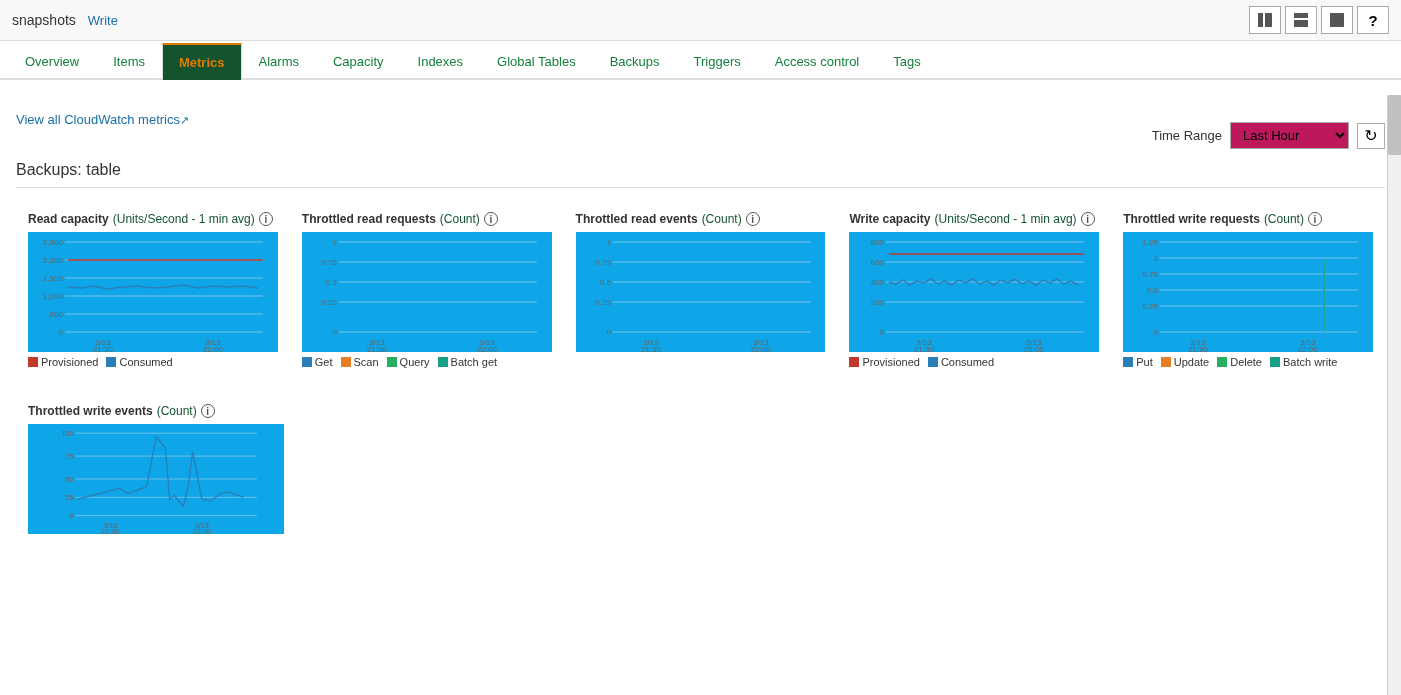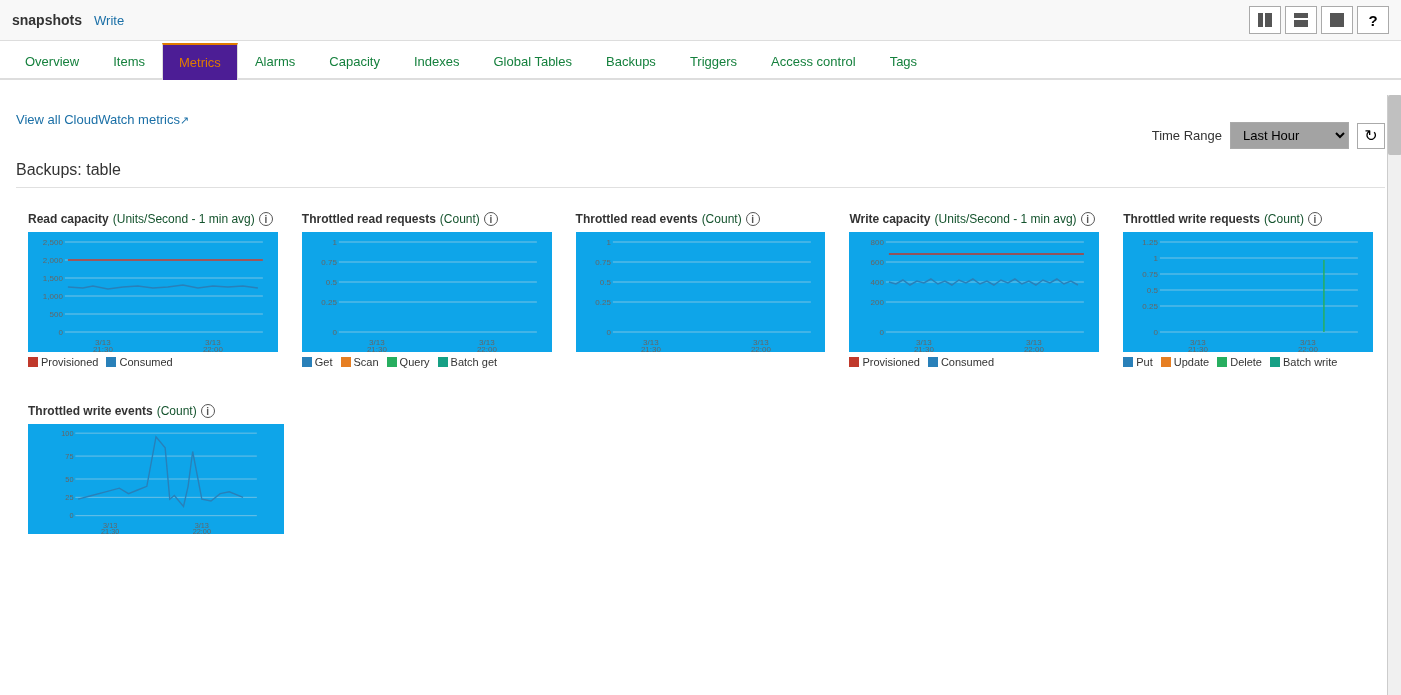--- a/index.html
+++ b/index.html
@@ -1,38 +1,38 @@
 <!DOCTYPE html>
 <html><head>
   <meta charset="utf-8">
   <style>
     * { box-sizing: border-box; margin: 0; padding: 0; }
     body { font-family: Arial, sans-serif; font-size: 13px; background: #fff; color: #333; overflow-x: hidden; }
     
     
     .top-bar { display: flex; align-items: center; justify-content: space-between; padding: 6px 12px; background: #f8f8f8; border-bottom: 1px solid #ddd; }
     .top-bar-left { display: flex; align-items: center; gap: 12px; }
-    .app-title { font-size: 14px; font-weight: bold; color: #333; }
+    .app-title { font-size: 14px; font-weight: normal; color: #333; }
     .close-link { color: #1a6fa6; text-decoration: none; font-size: 13px; cursor: pointer; }
     .top-bar-right { display: flex; gap: 4px; }
     .icon-btn { width: 32px; height: 28px; background: #fff; border: 1px solid #aaa; cursor: pointer; display: flex; align-items: center; justify-content: center; font-size: 14px; }
 
     
     .tabs { display: flex; border-bottom: 2px solid #ddd; background: #fff; padding: 0 8px; }
     .tab { padding: 10px 16px; cursor: pointer; font-size: 13px; color: #15803d; border: 1px solid transparent; border-bottom: none; position: relative; top: 2px; }
-    .tab.active { border-color: #ddd; border-bottom-color: #fff; background: #4c1d95; font-weight: normal; color: #e07b00; border-top: 2px solid #e07b00; }
+    .tab.active { border-color: #ddd; border-bottom-color: #fff; background: #14532d; font-weight: bold; color: #e07b00; border-top: 2px solid #e07b00; }
     
     
     .content { padding: 10px 16px; overflow-y: auto; height: calc(695px - 95px); }
     
     
     .controls-row { display: flex; align-items: center; justify-content: space-between; margin-bottom: 12px; }
     .cloudwatch-link { color: #1a6fa6; text-decoration: none; font-size: 13px; display: flex; align-items: center; }
     .time-range-row { display: flex; align-items: center; gap: 8px; font-size: 13px; margin-top: 32px; }
-    .time-select { padding: 4px 8px; border: 1px solid #aaa; font-size: 13px; cursor: pointer; background: #a3a3a3; }
+    .time-select { padding: 4px 8px; border: 1px solid #aaa; font-size: 13px; cursor: pointer; background: #be185d; }
     .refresh-btn { width: 28px; height: 26px; background: #fff; border: 1px solid #aaa; cursor: pointer; display: flex; align-items: center; justify-content: center; font-size: 14px; }
 
     
     .section-heading { font-size: 16px; font-weight: normal; color: #333; margin-bottom: 16px; padding-bottom: 8px; border-bottom: 1px solid #e0e0e0; }
 
     
     .charts-row { display: flex; gap: 0; flex-wrap: wrap; margin-bottom: 20px; }
     .chart-panel { flex: 1; min-width: 250px; max-width: 280px; padding: 8px 12px; }
     .chart-title { font-size: 12px; font-weight: bold; color: #333; margin-bottom: 6px; display: flex; align-items: center; gap: 4px; }
     .chart-title .sub { font-weight: normal; color: #14532d; }

